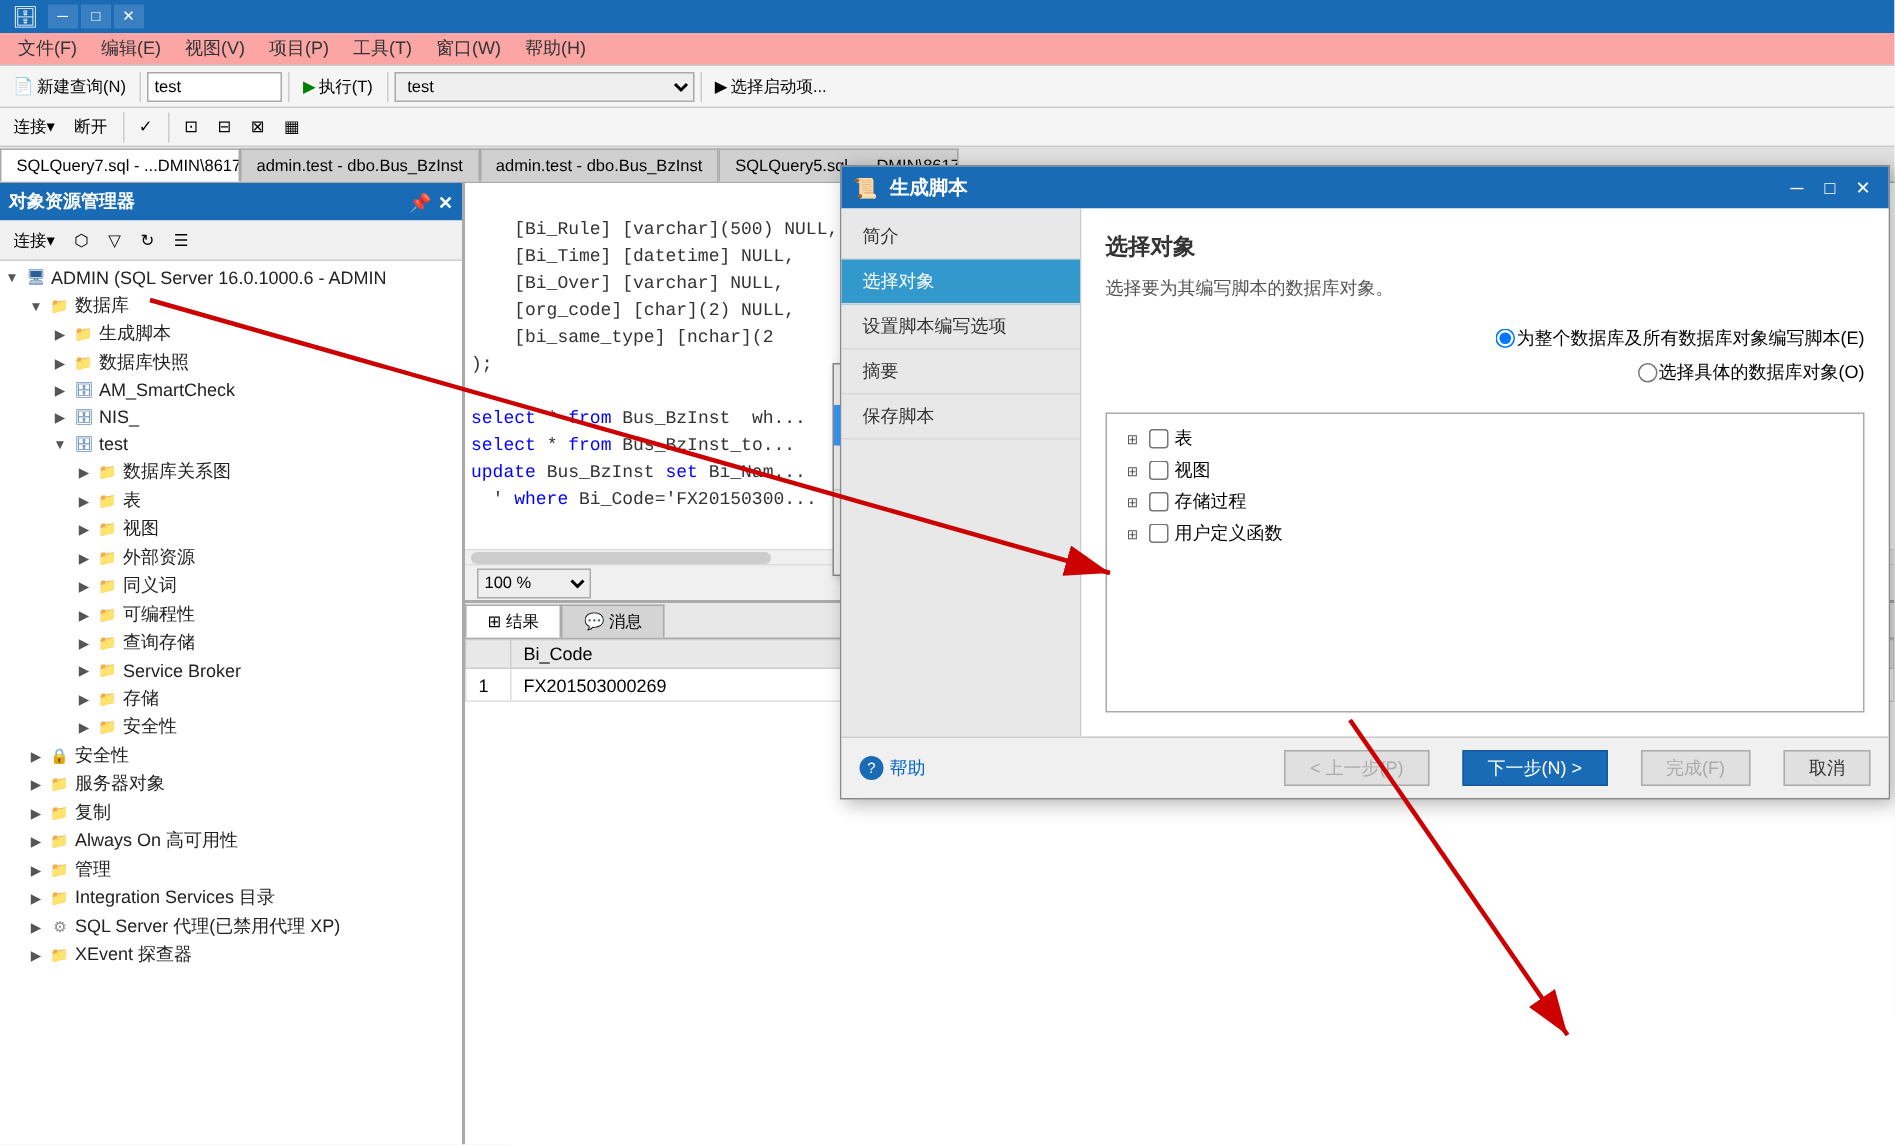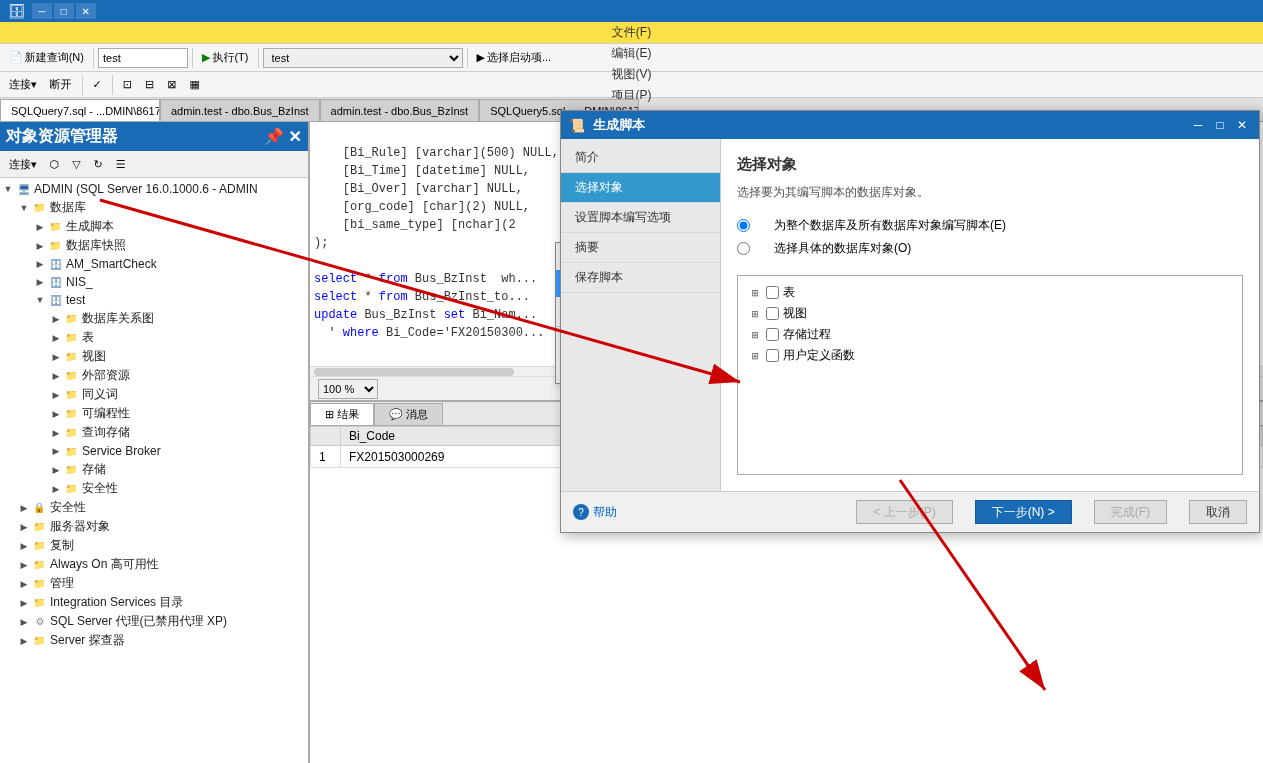--- a/index.html
+++ b/index.html
@@ -22,26 +22,25 @@
       border: none;
       color: white;
       font-size: 10px;
       cursor: pointer;
       display: flex; align-items: center; justify-content: center;
     }
 
     
     #menubar {
       height: 22px;
-      background: #fde047;
+      background: #fca5a5;
       border-bottom: 1px solid #ccc;
       display: flex;
       align-items: center;
       padding: 0 4px;
-      flex-direction: column;
     }
     .menu-item {
       padding: 2px 8px;
       cursor: pointer;
       font-size: 12px;
       color: #333;
     }
 
     
     #toolbar {
@@ -127,21 +126,21 @@
       background: #fff;
       border-right: 2px solid #aaa;
       display: flex;
       flex-direction: column;
       overflow: hidden;
     }
     #objexplorer-header {
       background: #1a6bb5;
       color: white;
       padding: 4px 6px;
-      font-size: 16px;
+      font-size: 12px;
       font-weight: bold;
       display: flex;
       align-items: center;
       justify-content: space-between;
     }
     #objexplorer-toolbar {
       background: #f0f0f0;
       border-bottom: 1px solid #ccc;
       padding: 2px 4px;
       display: flex;
@@ -335,22 +334,23 @@
     #wizard-content .wiz-desc {
       font-size: 12px;
       color: #555;
       margin-bottom: 16px;
     }
     .wiz-radio-group { margin-bottom: 12px; }
     .wiz-radio-row {
       display: flex;
       align-items: center;
       margin-bottom: 6px;
-      gap: 24px;
-      font-size: 12px;
+      gap: 1px;
+      font-size: 12px;
+      justify-content: flex-end;
     }
     .wiz-radio-row input[type=radio] { margin: 0; }
 
     
     .cb-tree {
       border: 1px solid #aaa;
       background: #fff;
       padding: 6px;
       height: 200px;
       overflow-y: auto;
@@ -453,21 +453,21 @@
     ::-webkit-scrollbar-thumb { background: #bbb; border-radius: 4px; }
 
     .indent1 { padding-left: 16px; }
     .indent2 { padding-left: 32px; }
     .indent3 { padding-left: 48px; }
 
     .zoom-select {
       height: 20px;
       font-size: 11px;
       border: 1px solid #aaa;
-      width: 60px;
+      width: 76px;
     }
 
     #sqleditor-scrollbar {
       height: 10px;
       background: #f0f0f0;
       border-top: 1px solid #ddd;
     }
   </style>
 </head>
 <body>
@@ -676,21 +676,21 @@
         <div class="tree-label">Integration Services 目录</div>
       </div>
       <div class="tree-node indent1">
         <div class="tree-expand">▶</div>
         <div class="tree-icon icon-sys">⚙</div>
         <div class="tree-label">SQL Server 代理(已禁用代理 XP)</div>
       </div>
       <div class="tree-node indent1">
         <div class="tree-expand">▶</div>
         <div class="tree-icon icon-folder">📁</div>
-        <div class="tree-label">Server 探查器</div>
+        <div class="tree-label">XEvent 探查器</div>
       </div>
     </div>
   </div>
 
   <div id="rightpanel">
 
     <div id="sqleditor">
       <div id="sqleditor-content">
 <span>    [Bi_Rule] [varchar](500) NULL,</span>
 <span>    [Bi_Time] [datetime] NULL,</span>

